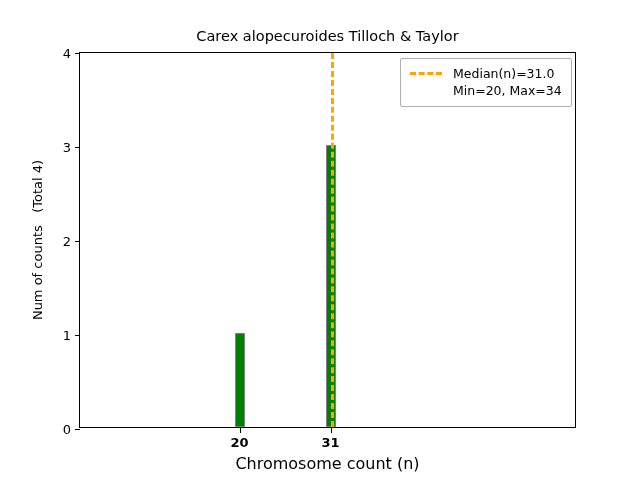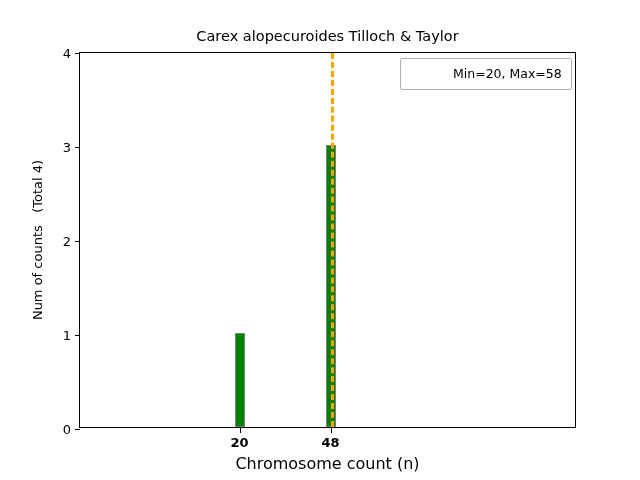--- a/index.html
+++ b/index.html
@@ -210,30 +210,34 @@
         <div class="y-tick"></div>
         <div class="y-tick-label">4</div>
       </div>
 
       <div class="x-tick-wrap" style="left: 159.5px;">
         <div class="x-tick"></div>
         <div class="x-tick-label">20</div>
       </div>
       <div class="x-tick-wrap" style="left: 250.5px;">
         <div class="x-tick"></div>
-        <div class="x-tick-label">48</div>
+        <div class="x-tick-label">31</div>
       </div>
 
     </div>
   </div>
 
   <div id="legend">
     <div class="legend-row">
+      <span class="legend-sample"></span>
+      <span>Median(n)=31.0</span>
+    </div>
+    <div class="legend-row">
       <span class="legend-sample-blank"></span>
-      <span>Min=20, Max=58</span>
+      <span>Min=20, Max=34</span>
     </div>
   </div>
 
   <div id="x-axis-label">Chromosome count (n)</div>
 
   <div id="y-axis-label">Num of counts   (Total 4)</div>
 
 </div>
 
 </body></html>

